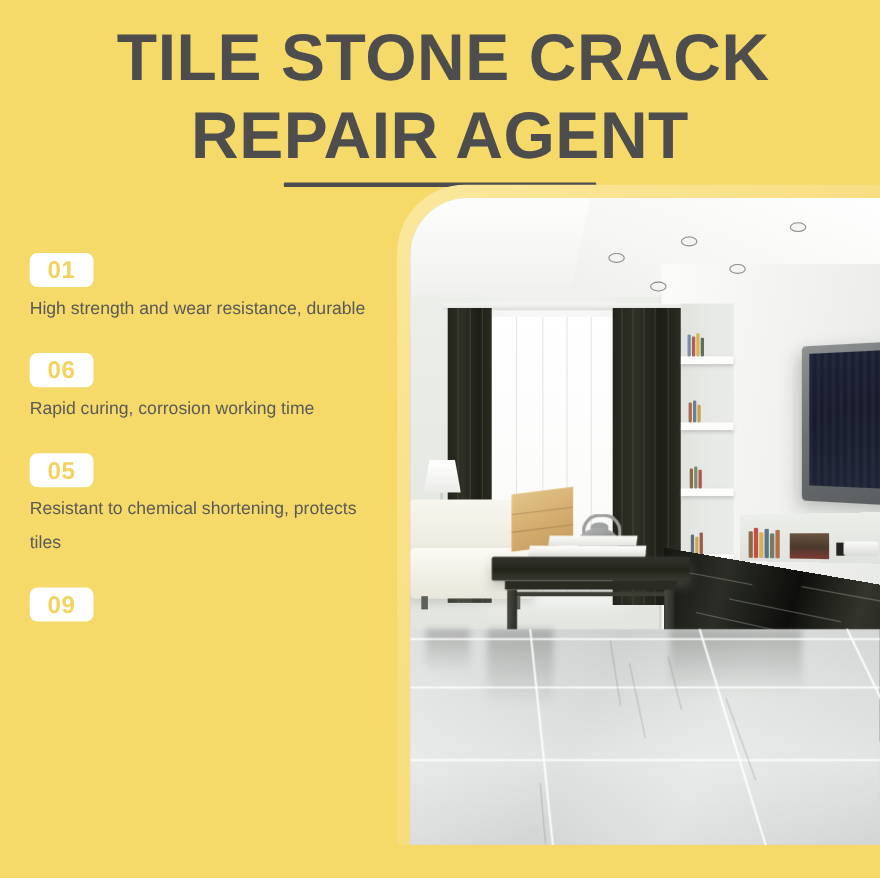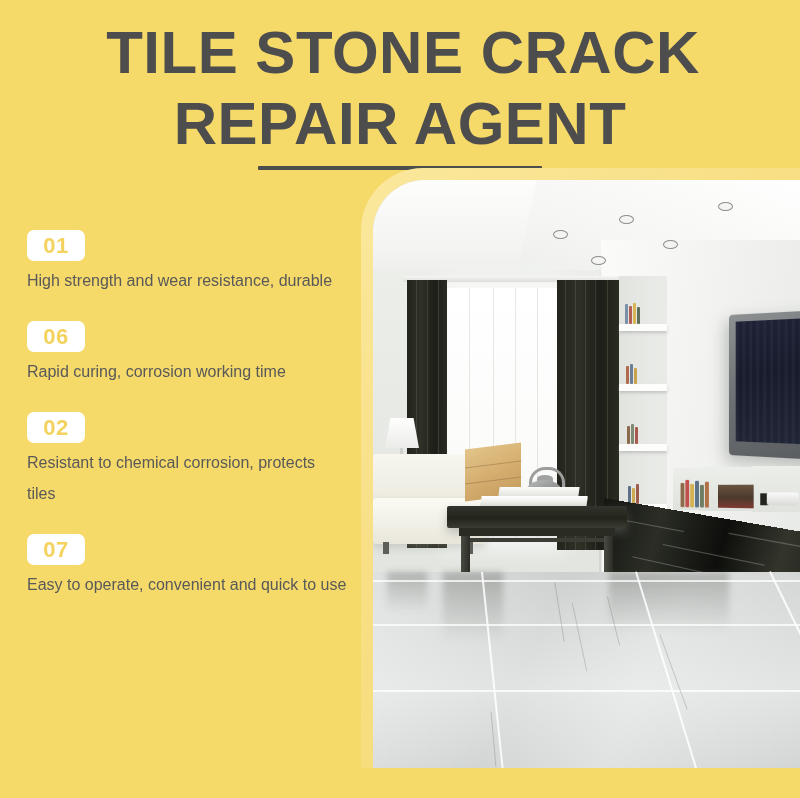--- a/index.html
+++ b/index.html
@@ -363,27 +363,26 @@
       <div class="badge">01</div>
       <div class="feature-text">High strength and wear resistance, durable</div>
     </div>
 
     <div class="feature">
       <div class="badge">06</div>
       <div class="feature-text">Rapid curing, corrosion working time</div>
     </div>
 
     <div class="feature">
-      <div class="badge">02</div>
-      <div class="feature-text">Resistant to chemical corrosion, protects tiles</div>
+      <div class="badge">05</div>
+      <div class="feature-text">Resistant to chemical shortening, protects tiles</div>
     </div>
 
     <div class="feature">
-      <div class="badge">07</div>
-      <div class="feature-text">Easy to operate, convenient and quick to use</div>
+      <div class="badge">09</div>
     </div>
 
   </div>
 
   <div class="photo-wrap">
     <div class="photo">
 
       <div class="ceiling"></div>
       <div class="ceiling-slope"></div>
       <div class="wall-back"></div>

